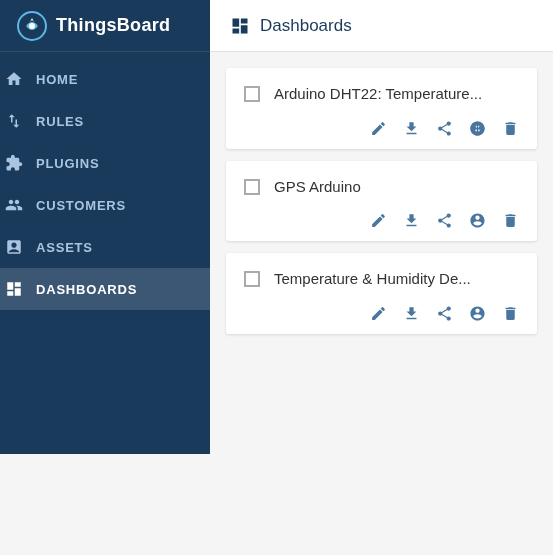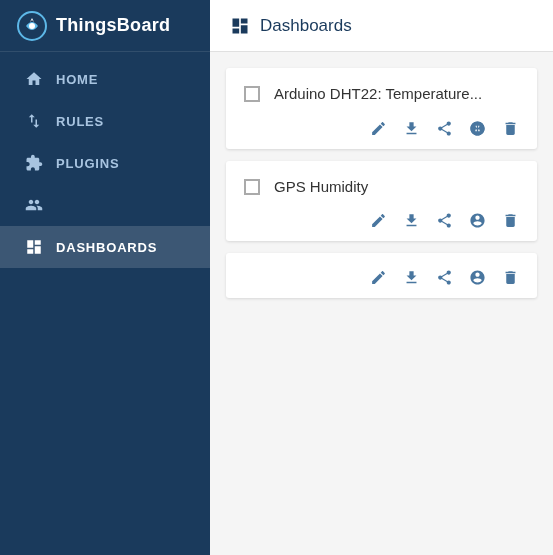--- a/index.html
+++ b/index.html
@@ -12,21 +12,21 @@
       background: #f5f5f5;
     }
 
     
     .sidebar {
       width: 210px;
       min-width: 210px;
       background: #1a3a5c;
       display: flex;
       flex-direction: column;
-      height: 555px;
+      height: 454px;
     }
 
     .sidebar-logo {
       display: flex;
       align-items: center;
       padding: 12px 16px;
       background: #1a3a5c;
       border-bottom: 1px solid rgba(255,255,255,0.1);
       height: 52px;
     }
@@ -46,21 +46,21 @@
 
     .sidebar-nav {
       display: flex;
       flex-direction: column;
       padding-top: 6px;
     }
 
     .nav-item {
       display: flex;
       align-items: center;
-      padding: 11px 24px;
+      padding: 11px 4px;
       color: #a8c4e0;
       font-size: 13px;
       font-weight: 600;
       letter-spacing: 0.8px;
       cursor: pointer;
       text-transform: uppercase;
       transition: background 0.2s;
     }
 
     .nav-item.active {
@@ -218,22 +218,31 @@
       </span>
       <span>PLUGINS</span>
     </div>
 
     <div class="nav-item">
       <span class="nav-icon">
         <svg width="18" height="18" viewBox="0 0 24 24" fill="currentColor">
             <path d="M16 11c1.66 0 2.99-1.34 2.99-3S17.66 5 16 5c-1.66 0-3 1.34-3 3s1.34 3 3 3zm-8 0c1.66 0 2.99-1.34 2.99-3S9.66 5 8 5C6.34 5 5 6.34 5 8s1.34 3 3 3zm0 2c-2.33 0-7 1.17-7 3.5V19h14v-2.5c0-2.33-4.67-3.5-7-3.5zm8 0c-.29 0-.62.02-.97.05 1.16.84 1.97 1.97 1.97 3.45V19h6v-2.5c0-2.33-4.67-3.5-7-3.5z"></path>
           </svg>
       </span>
-    </div>
-
+      <span>CUSTOMERS</span>
+    </div>
+
+    <div class="nav-item">
+      <span class="nav-icon">
+        <svg width="18" height="18" viewBox="0 0 24 24" fill="currentColor">
+            <path d="M19 3H5c-1.1 0-2 .9-2 2v14c0 1.1.9 2 2 2h14c1.1 0 2-.9 2-2V5c0-1.1-.9-2-2-2zm-7 3c1.93 0 3.5 1.57 3.5 3.5S13.93 13 12 13s-3.5-1.57-3.5-3.5S10.07 6 12 6zm7 13H5v-.23c0-.62.28-1.2.76-1.58C7.47 15.82 9.64 15 12 15s4.53.82 6.24 2.19c.48.38.76.97.76 1.58V19z"></path>
+          </svg>
+      </span>
+      <span>ASSETS</span>
+    </div>
 
 
 
     <div class="nav-item active">
       <span class="nav-icon">
         <svg width="18" height="18" viewBox="0 0 24 24" fill="currentColor">
             <path d="M3 13h8V3H3v10zm0 8h8v-6H3v6zm10 0h8V11h-8v10zm0-18v6h8V3h-8z"></path>
           </svg>
       </span>
       <span>DASHBOARDS</span>
@@ -286,21 +295,21 @@
           <svg width="17" height="17" viewBox="0 0 24 24" fill="currentColor">
               <path d="M6 19c0 1.1.9 2 2 2h8c1.1 0 2-.9 2-2V7H6v12zM19 4h-3.5l-1-1h-5l-1 1H5v2h14V4z"></path>
             </svg>
         </span>
       </div>
     </div>
 
     <div class="dashboard-card">
       <div class="card-top">
         <div class="card-checkbox"></div>
-        <span class="card-title">GPS Humidity</span>
+        <span class="card-title">GPS Arduino</span>
       </div>
       <div class="card-actions">
         <span class="action-btn" title="Edit">
           <svg width="17" height="17" viewBox="0 0 24 24" fill="currentColor">
               <path d="M3 17.25V21h3.75L17.81 9.94l-3.75-3.75L3 17.25zM20.71 7.04c.39-.39.39-1.02 0-1.41l-2.34-2.34c-.39-.39-1.02-.39-1.41 0l-1.83 1.83 3.75 3.75 1.83-1.83z"></path>
             </svg>
         </span>
         <span class="action-btn" title="Export">
           <svg width="17" height="17" viewBox="0 0 24 24" fill="currentColor">
               <path d="M19 9h-4V3H9v6H5l7 7 7-7zM5 18v2h14v-2H5z"></path>
@@ -318,20 +327,24 @@
         </span>
         <span class="action-btn" title="Delete">
           <svg width="17" height="17" viewBox="0 0 24 24" fill="currentColor">
               <path d="M6 19c0 1.1.9 2 2 2h8c1.1 0 2-.9 2-2V7H6v12zM19 4h-3.5l-1-1h-5l-1 1H5v2h14V4z"></path>
             </svg>
         </span>
       </div>
     </div>
 
     <div class="dashboard-card">
+      <div class="card-top">
+        <div class="card-checkbox"></div>
+        <span class="card-title">Temperature &amp; Humidity De...</span>
+      </div>
       <div class="card-actions">
         <span class="action-btn" title="Edit">
           <svg width="17" height="17" viewBox="0 0 24 24" fill="currentColor">
               <path d="M3 17.25V21h3.75L17.81 9.94l-3.75-3.75L3 17.25zM20.71 7.04c.39-.39.39-1.02 0-1.41l-2.34-2.34c-.39-.39-1.02-.39-1.41 0l-1.83 1.83 3.75 3.75 1.83-1.83z"></path>
             </svg>
         </span>
         <span class="action-btn" title="Export">
           <svg width="17" height="17" viewBox="0 0 24 24" fill="currentColor">
               <path d="M19 9h-4V3H9v6H5l7 7 7-7zM5 18v2h14v-2H5z"></path>
             </svg>

